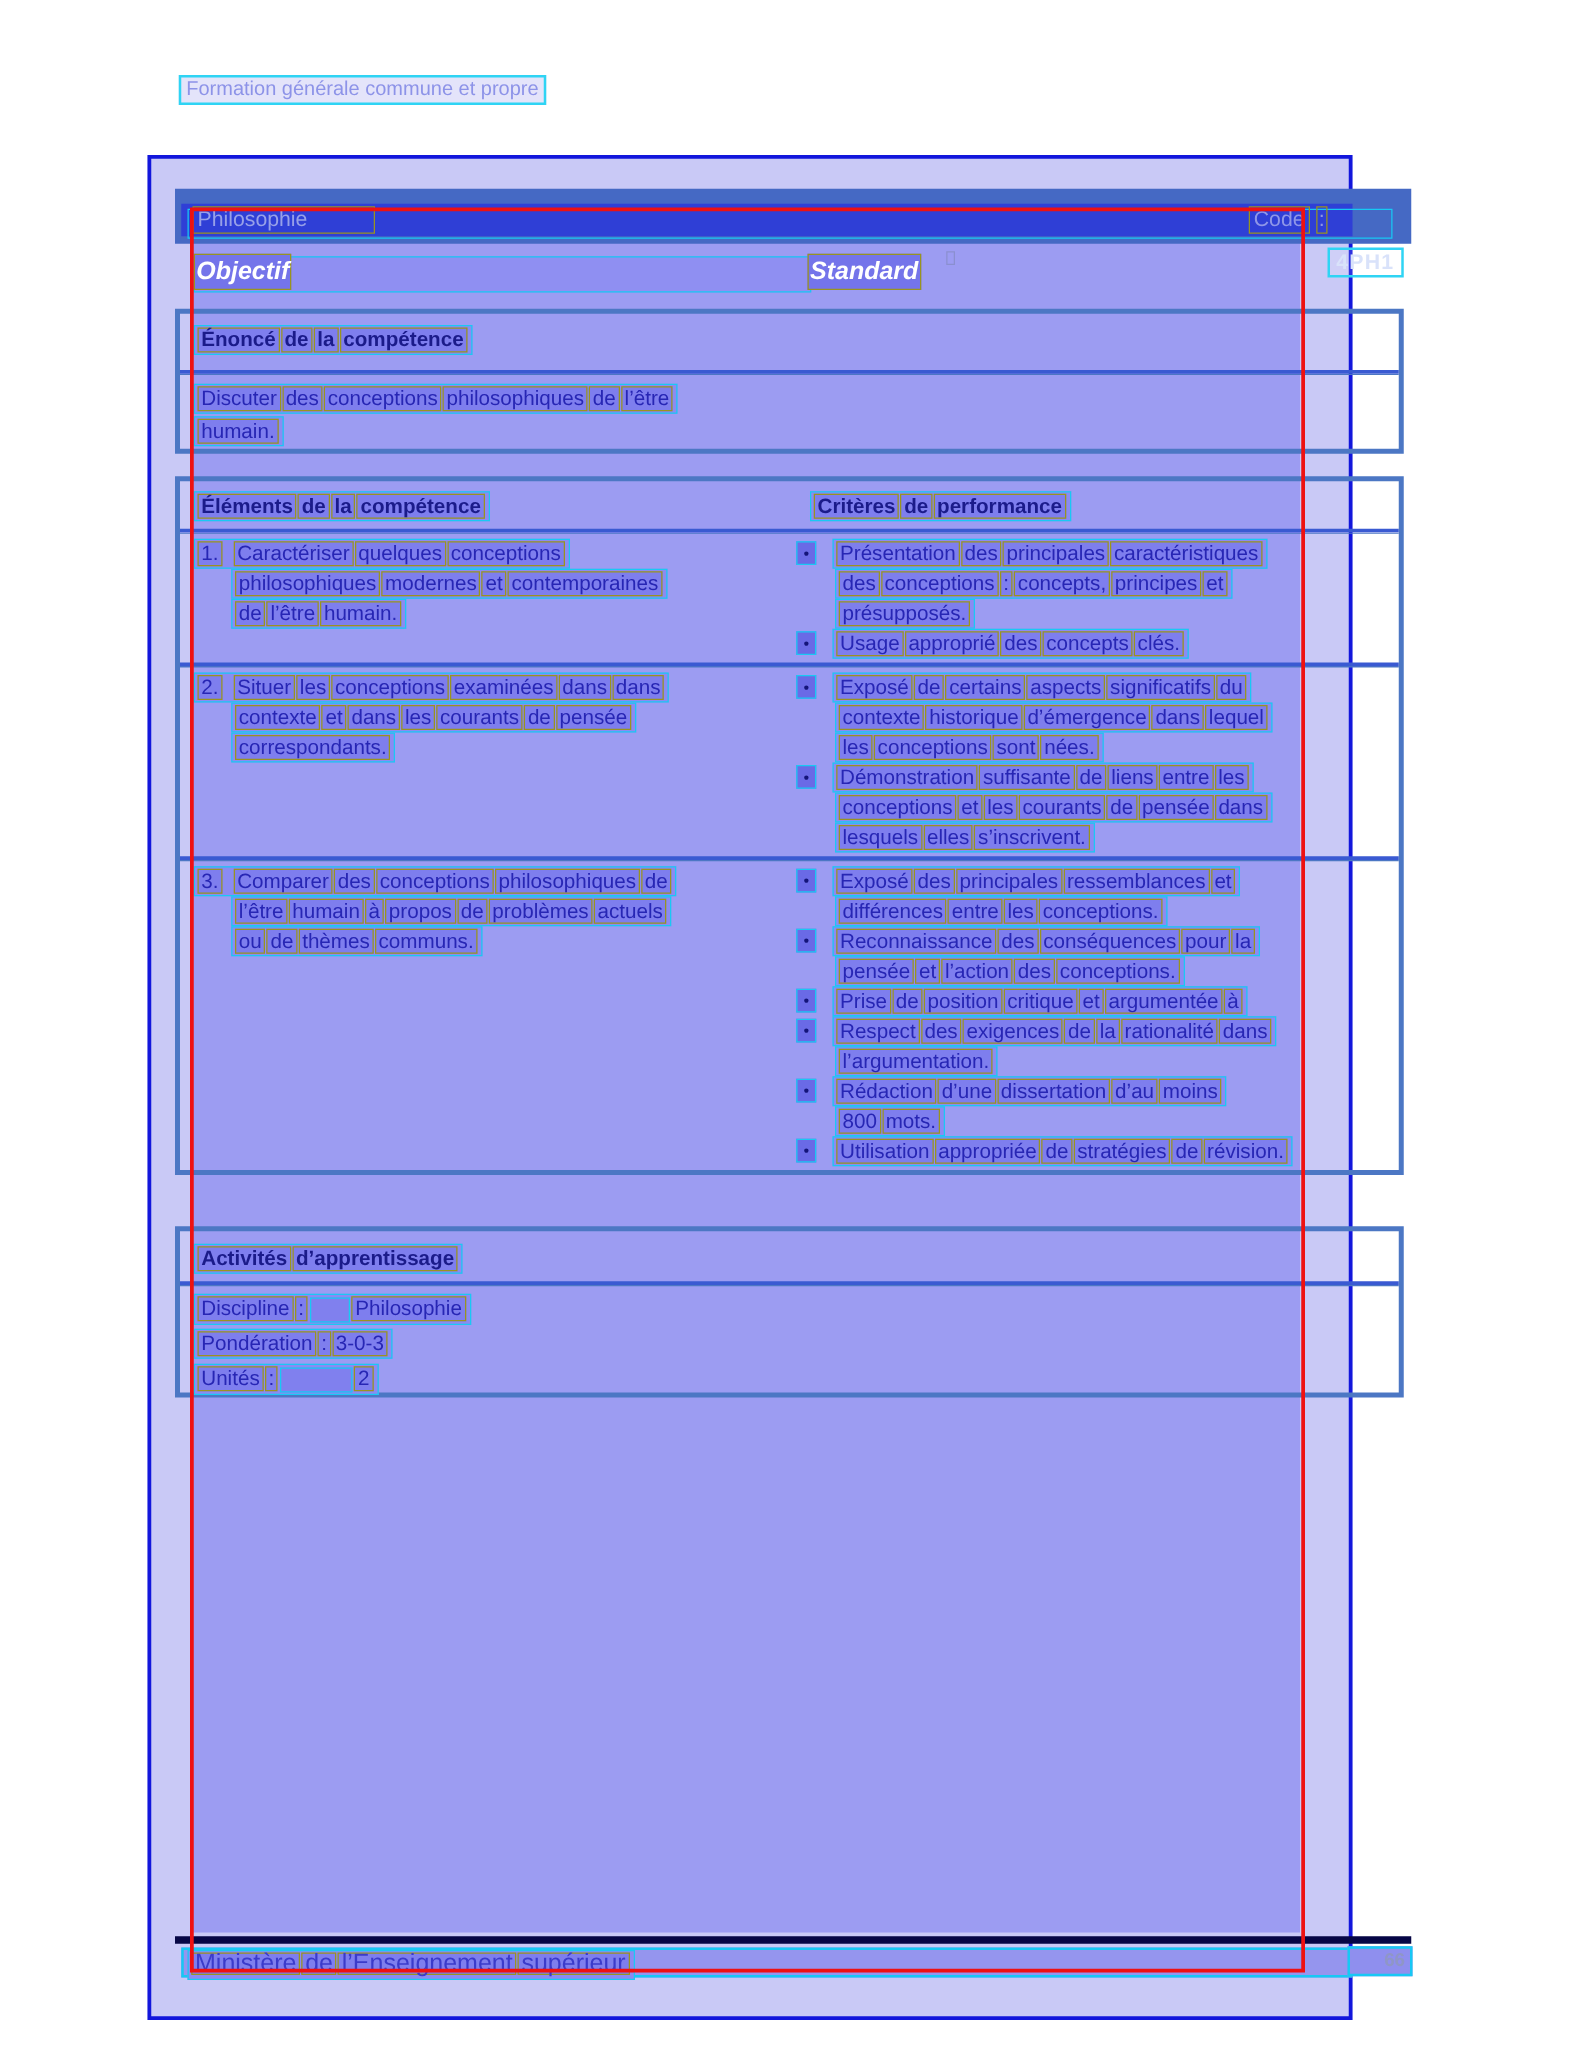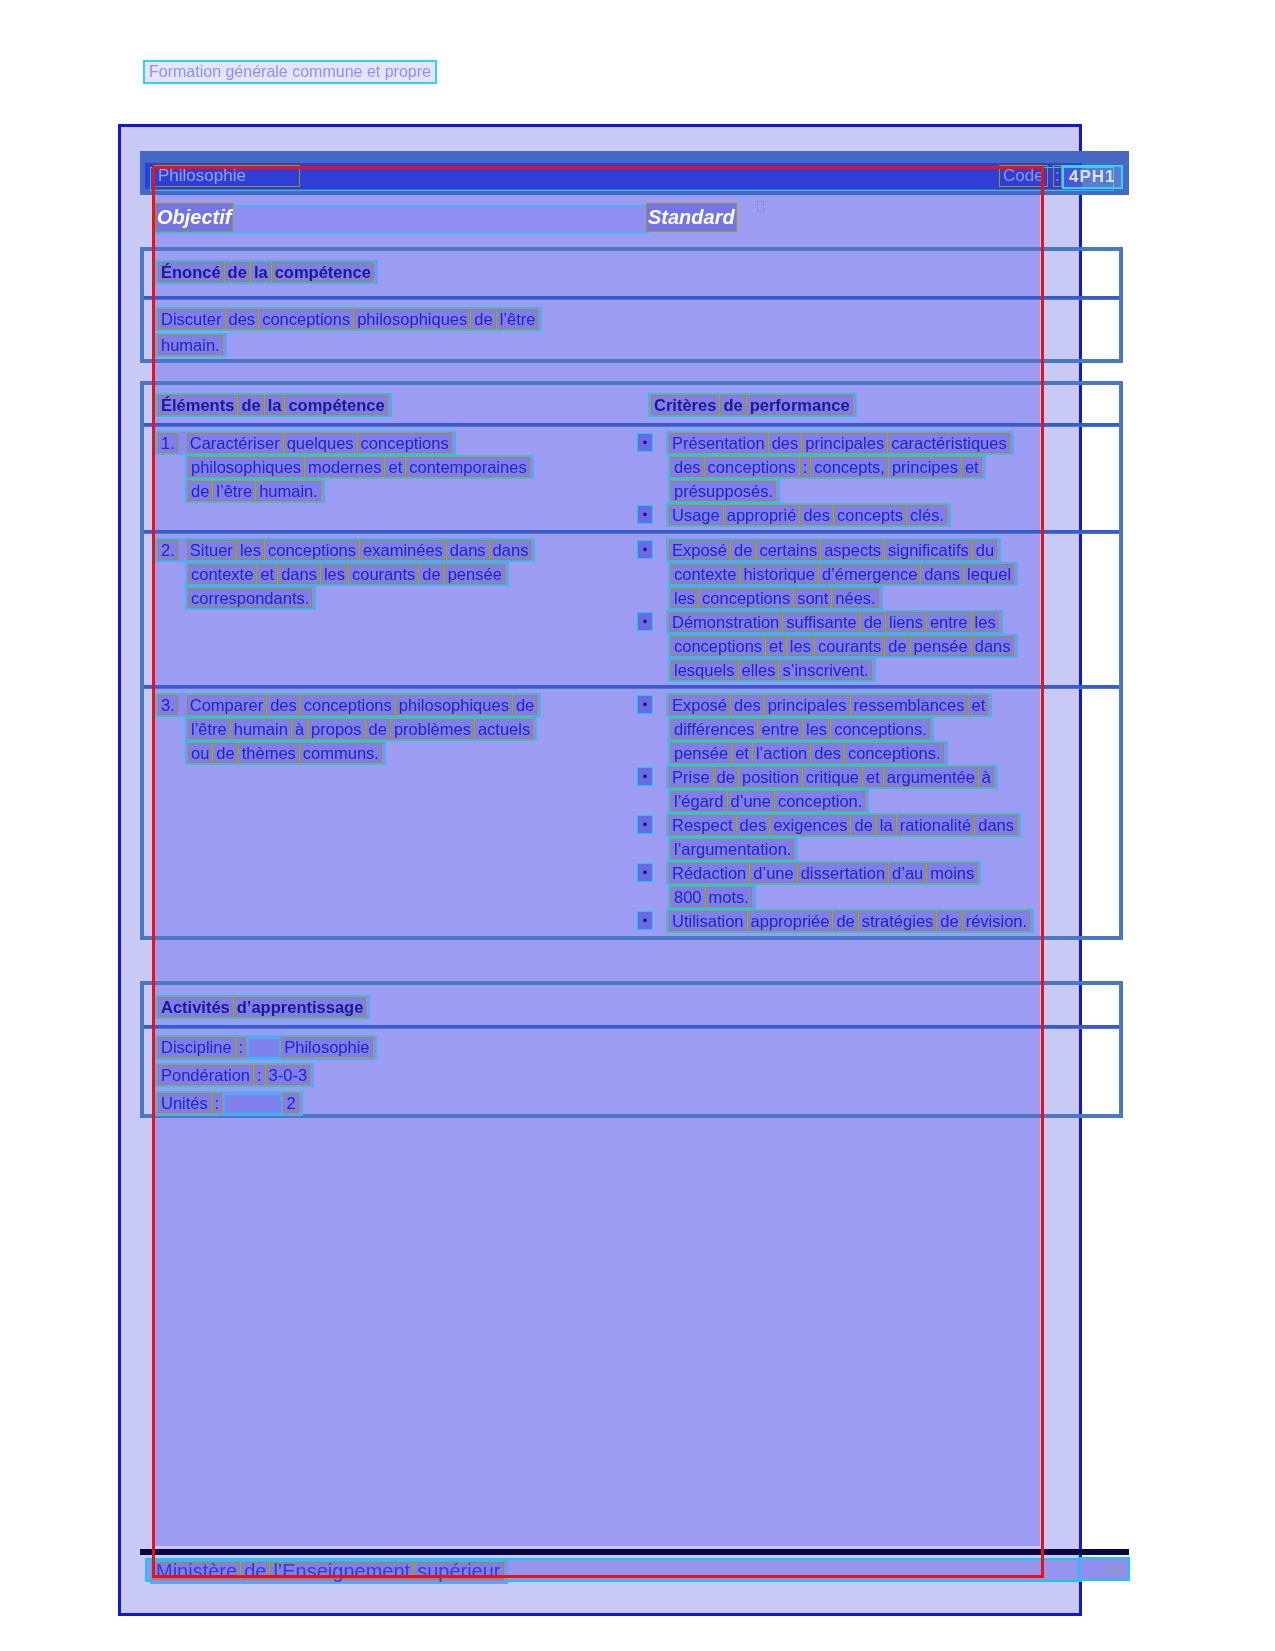--- a/index.html
+++ b/index.html
@@ -28,21 +28,21 @@
   }
 
   
   #header-bar { left:140px; top:151px; width:989px; height:44px; background:#4569c4; }
   #header-bar-inner { left:5px; top:12px; width:937px; height:26px; background:#2f3fd6; }
   #header-lineband { left:10px; top:16px; width:962px; height:22px; border:1px solid #17c8f4; }
   .bar-chip { position:absolute; top:14px; padding:0 3px; font-size:17px; line-height:20px; }
   #bar-title   { left:14px;  border:1px solid #99941f; color:#97a0e8; width:138px; }
   #code-label  { left:859px; border:1px solid #99941f; color:#8e96e8; }
   #code-colon  { left:913px; border:1px solid #99941f; color:#8e96e8; padding:0 1px; }
-  #code-value  { left:922px; border:2px solid #2fd4f4; color:#d9e2fa; background:rgba(255,255,255,0.12); padding:0 5px; font-weight:bold; letter-spacing:1px; }
+  #code-value  { left:922px; border:2px solid #2fd4f4; color:#d9e2fa; background:rgba(255,255,255,0.12); padding:0 5px; font-weight:bold; letter-spacing:1px;margin-top:33px; }
 
   
   #obj-band { left:155px; top:205px; width:492px; height:27px; border:1px solid #17c8f4; background:#8f8ff2; }
   .title-chip {
     position:absolute; top:203px; height:27px; padding:0 1px;
     border:1px solid #99941f; background:#7474ea;
     color:#ffffff; font-size:20px; font-weight:bold; font-style:italic; line-height:27px;
   }
   #objectif-chip { left:155px; }
   #standard-chip { left:646px; }
@@ -186,23 +186,23 @@
         <div class="tdivider"></div>
         <div class="erow">
           <div class="ecol-left">
             <div class="slot"><span class="line"><span class="w num">3.</span><span class="w">Comparer</span><span class="w">des</span><span class="w">conceptions</span><span class="w">philosophiques</span><span class="w">de</span></span></div>
             <div class="slot"><span class="line cont"><span class="w">l’être</span><span class="w">humain</span><span class="w">à</span><span class="w">propos</span><span class="w">de</span><span class="w">problèmes</span><span class="w">actuels</span></span></div>
             <div class="slot"><span class="line cont"><span class="w">ou</span><span class="w">de</span><span class="w">thèmes</span><span class="w">communs.</span></span></div>
           </div>
           <div class="ecol-right">
             <div class="slot crit-first"><span class="bul">•</span><span class="line"><span class="w">Exposé</span><span class="w">des</span><span class="w">principales</span><span class="w">ressemblances</span><span class="w">et</span></span></div>
             <div class="slot "><span class="line crit-cont"><span class="w">différences</span><span class="w">entre</span><span class="w">les</span><span class="w">conceptions.</span></span></div>
+            <div class="slot crit-first"><span class="bul">•</span><span class="line"><span class="w">Reconnaissance</span><span class="w">des</span><span class="w">conséquences</span><span class="w">pour</span><span class="w">la</span></span></div>
             <div class="slot "><span class="line crit-cont"><span class="w">pensée</span><span class="w">et</span><span class="w">l’action</span><span class="w">des</span><span class="w">conceptions.</span></span></div>
             <div class="slot crit-first"><span class="bul">•</span><span class="line"><span class="w">Prise</span><span class="w">de</span><span class="w">position</span><span class="w">critique</span><span class="w">et</span><span class="w">argumentée</span><span class="w">à</span></span></div>
-            <div class="slot "><span class="line crit-cont"><span class="w">l’égard</span><span class="w">d’une</span><span class="w">conception.</span></span></div>
             <div class="slot crit-first"><span class="bul">•</span><span class="line"><span class="w">Respect</span><span class="w">des</span><span class="w">exigences</span><span class="w">de</span><span class="w">la</span><span class="w">rationalité</span><span class="w">dans</span></span></div>
             <div class="slot "><span class="line crit-cont"><span class="w">l’argumentation.</span></span></div>
             <div class="slot crit-first"><span class="bul">•</span><span class="line"><span class="w">Rédaction</span><span class="w">d’une</span><span class="w">dissertation</span><span class="w">d’au</span><span class="w">moins</span></span></div>
             <div class="slot "><span class="line crit-cont"><span class="w">800</span><span class="w">mots.</span></span></div>
             <div class="slot crit-first"><span class="bul">•</span><span class="line"><span class="w">Utilisation</span><span class="w">appropriée</span><span class="w">de</span><span class="w">stratégies</span><span class="w">de</span><span class="w">révision.</span></span></div>
           </div>
         </div>
       </div>
   </div>
 

